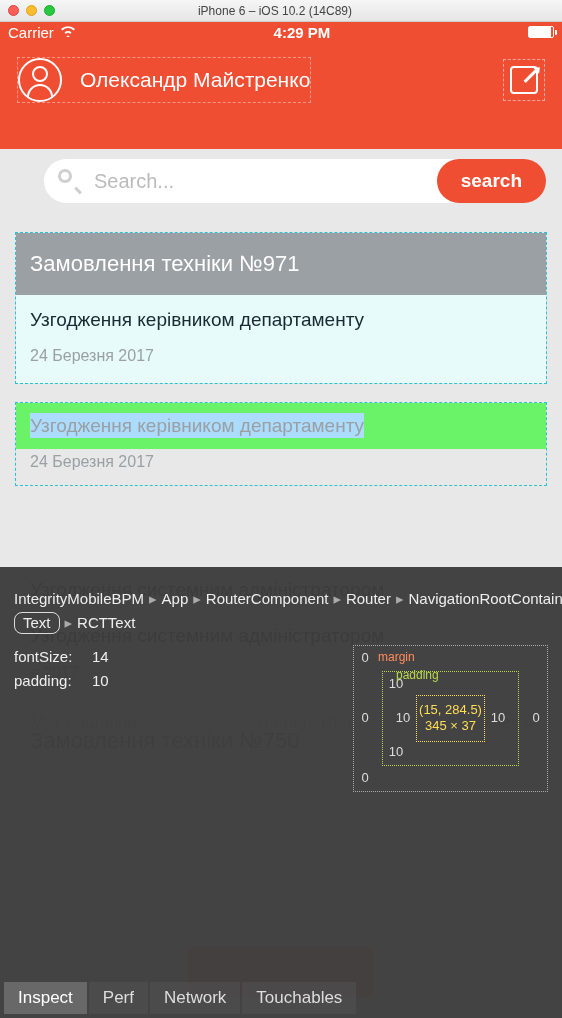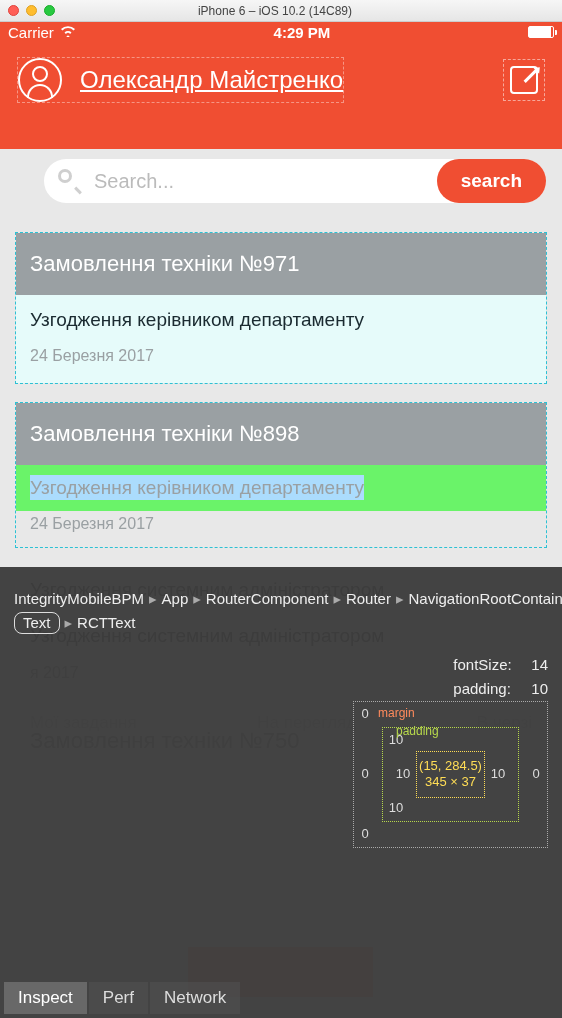--- a/index.html
+++ b/index.html
@@ -81,21 +81,21 @@
       width: 16px; height: 16px;
       border: 2.5px solid white; border-radius: 50%;
       position: absolute; top: 6px;
     }
     .avatar-body {
       width: 26px; height: 14px;
       border: 2.5px solid white; border-top-left-radius: 14px; border-top-right-radius: 14px;
       border-bottom: none;
       position: absolute; bottom: 2px;
     }
-    .header-title { color: white; font-size: 24px; text-decoration: underline; }
+    .header-title { color: white; font-size: 21px; }
     .compose-btn {
       width: 40px; height: 40px;
       display: flex; align-items: center; justify-content: center;
       outline: 1px dashed rgba(255,255,255,0.5);
     }
     .compose-icon {
       width: 28px; height: 28px;
       border: 2.5px solid white;
       border-radius: 4px;
       position: relative;
@@ -222,25 +222,24 @@
     .path-item { white-space: nowrap; }
     .pill {
       border: 1px solid #ddd;
       border-radius: 8px;
       padding: 0 8px;
       display: inline-block;
       line-height: 1.3;
     }
     .sep { color: #aaa; padding: 0 5px; }
     .styles {
-      margin-top: 18px;
+      margin-top: 10px;
       display: flex;
       justify-content: space-between;
-      align-items: flex-end;
-      flex-direction: column;
+      align-items: flex-start;
     }
     .style-props {
       font-size: 15px;
     }
     .style-row { display: flex; gap: 8px; }
     .style-key { width: 70px; }
     .box-model {
       border: 1px dotted #aaa;
       padding: 2px;
       font-size: 13px;
@@ -369,21 +368,20 @@
 <div class="list-container">
   <div class="card">
     <div class="card-header">Замовлення техніки №971</div>
     <div class="card-body card-body-1">
       <div class="card-status-1">Узгодження керівником департаменту</div>
       <div class="card-date card-date-1">24 Березня 2017</div>
     </div>
   </div>
 
   <div class="card">
-    <div class="card-header">Замовлення техніки №898</div>
     <div class="card-body-2-wrap">
       <div class="card-status-2">
         <span class="card-status-highlight">Узгодження керівником департаменту</span>
       </div>
     </div>
     <div class="card-date">24 Березня 2017</div>
   </div>
 </div>
 
 <div class="obscured">
@@ -434,14 +432,15 @@
         <div class="bm-num">0</div>
       </div>
       <div class="bm-num">0</div>
     </div>
   </div>
 
   <div class="dev-toolbar">
     <button class="dev-btn active">Inspect</button>
     <button class="dev-btn">Perf</button>
     <button class="dev-btn">Network</button>
+    <button class="dev-btn">Touchables</button>
   </div>
 </div>
 
 </body></html>

